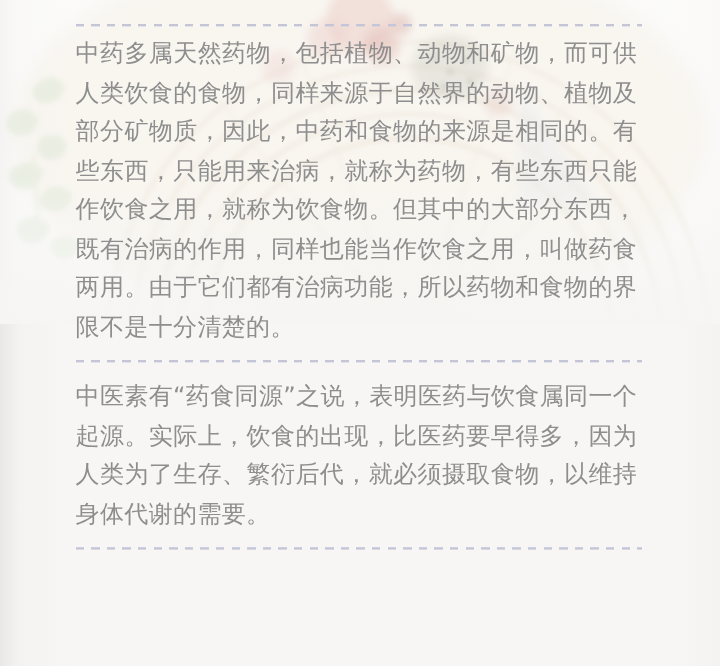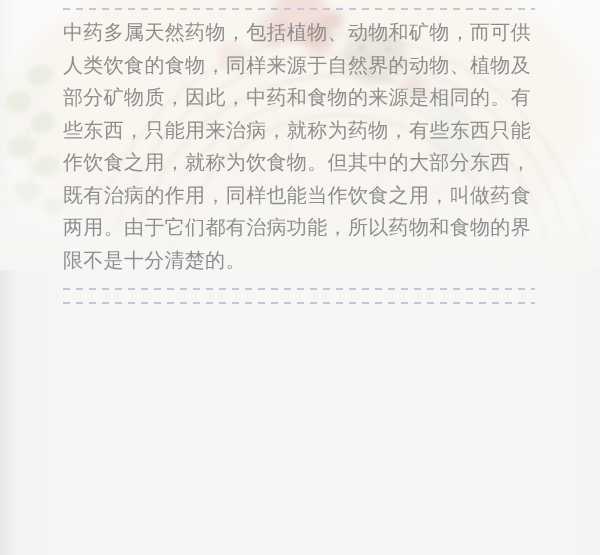--- a/index.html
+++ b/index.html
@@ -14,21 +14,21 @@
   }
   
   .deco-layer{
     position:absolute;left:0;top:0;width:600px;height:270px;
     pointer-events:none;z-index:0;
   }
   .deco-layer svg{display:block;}
   
   .content{
     position:relative;z-index:1;
-    padding:8px 0 0 63px;
+    padding:20px 0 0 63px;
     width:472px;
   }
   .divider{
     height:2px;width:472px;
     background:repeating-linear-gradient(90deg,#c4c6d8 0px,#c4c6d8 7px,transparent 7px,transparent 13px);
     margin:12px 0;
   }
   .divider.top{margin:0 0 4px 0;}
   .article p{
     margin:12px 0 0 0;
@@ -114,18 +114,19 @@
     </svg>
   </div>
 
   <div class="content article">
     <div class="divider top"></div>
 
     <p class="first">中药多属天然药物，包括植物、动物和矿物，而可供人类饮食的食物，同样来源于自然界的动物、植物及部分矿物质，因此，中药和食物的来源是相同的。有些东西，只能用来治病，就称为药物，有些东西只能作饮食之用，就称为饮食物。但其中的大部分东西，既有治病的作用，同样也能当作饮食之用，叫做药食两用。由于它们都有治病功能，所以药物和食物的界限不是十分清楚的。</p>
 
     <div class="divider"></div>
 
+    <p>中医素有“药食同源”之说，表明医药与饮食属同一个起源。实际上，饮食的出现，比医药要早得多，因为人类为了生存、繁衍后代，就必须摄取食物，以维持身体代谢的需要。</p>
 
     <div class="divider"></div>
 
   </div>
 
 </div>
 
 </body></html>

